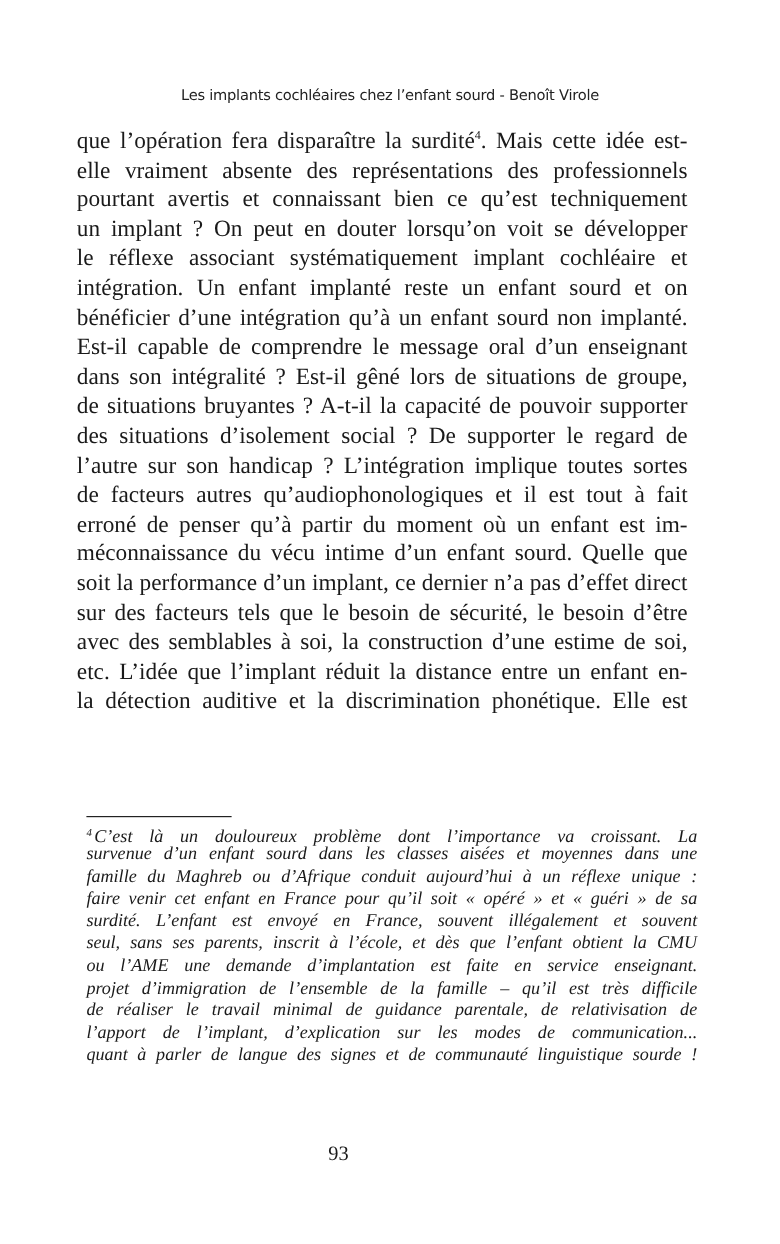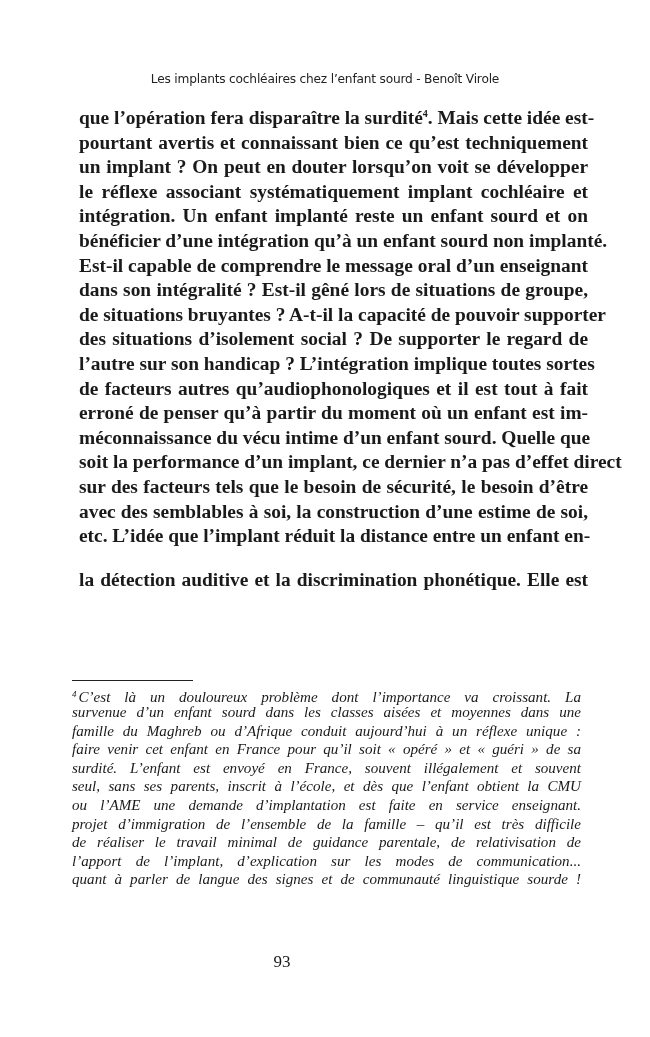--- a/index.html
+++ b/index.html
@@ -22,38 +22,36 @@
       top: 70px;
       text-align: center;
       font-family: "DejaVu Sans", "Liberation Sans", sans-serif;
       font-size: 12.2px;
       letter-spacing: -0.2px;
       color: #222;
       line-height: 18px;
     }
     .body-text {
       position: absolute;
-      left: 79px;
+      left: 64px;
       top: 106px;
       width: 509px;
       font-size: 19.4px;
       line-height: 24.6px;
       text-align: justify;
-      font-weight: bold;
     }
     .body-text .line {
       display: block;
       text-align: justify;
       text-align-last: justify;
       white-space: nowrap;
       height: 24.6px;
     }
     .body-text .line.last {
       text-align-last: justify;
-      margin-top: 19px;
     }
     .fn-rule {
       position: absolute;
       left: 72px;
       top: 680px;
       width: 121px;
       height: 0;
       border-top: 1px solid #222;
     }
     .footnote {
@@ -92,20 +90,21 @@
       line-height: 20px;
     }
   </style>
 </head>
 <body>
 
 <div class="running-head">Les implants cochléaires chez l’enfant sourd - Benoît Virole</div>
 
 <div class="body-text">
   <span class="line"><span>que l’opération fera disparaître la surdité</span><sup class="ref">4</sup><span>. Mais cette idée est-</span></span>
+  <span class="line">elle vraiment absente des représentations des professionnels</span>
   <span class="line">pourtant avertis et connaissant bien ce qu’est techniquement</span>
   <span class="line">un implant ? On peut en douter lorsqu’on voit se développer</span>
   <span class="line">le réflexe associant systématiquement implant cochléaire et</span>
   <span class="line">intégration. Un enfant implanté reste un enfant sourd et on</span>
   <span class="line">bénéficier d’une intégration qu’à un enfant sourd non implanté.</span>
   <span class="line">Est-il capable de comprendre le message oral d’un enseignant</span>
   <span class="line">dans son intégralité ? Est-il gêné lors de situations de groupe,</span>
   <span class="line">de situations bruyantes ? A-t-il la capacité de pouvoir supporter</span>
   <span class="line">des situations d’isolement social ? De supporter le regard de</span>
   <span class="line">l’autre sur son handicap ? L’intégration implique toutes sortes</span>

